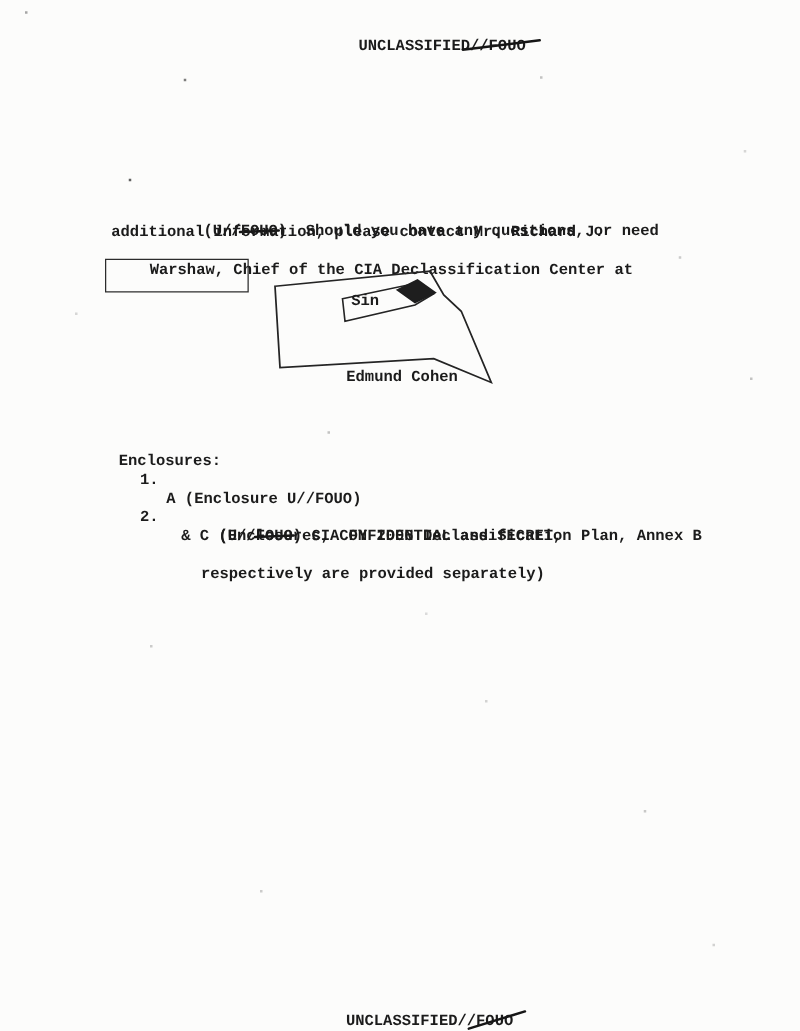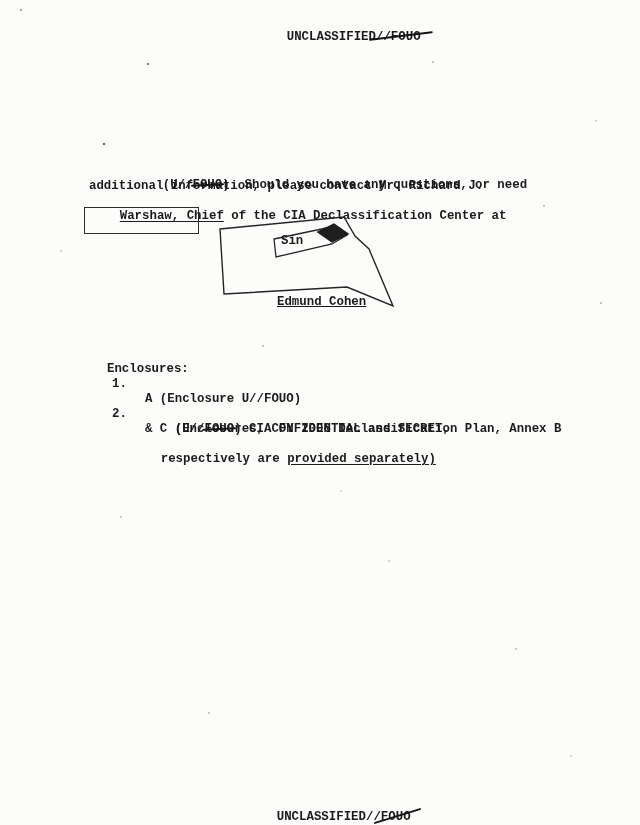--- a/index.html
+++ b/index.html
@@ -24,21 +24,21 @@
     height:2px; border-radius:1px;
     top:6px; left:-5%; width:110%;
     transform:rotate(-2.5deg);
   }
   
   .strike-swoosh::after { left:-75%; width:215%; top:5px; transform:rotate(-7deg); }
   
   .strike-slash::after { left:-25%; width:165%; top:5px; transform:rotate(-17deg); }
 
   
-  .u { text-decoration:underline; text-underline-offset:2px; text-decoration-thickness:1.2px;text-align:center; }
+  .u { text-underline-offset:2px; text-decoration-thickness:1.2px;text-align:center; }
 
   .redaction-box {
     position:absolute; left:84px; top:207px; width:113px; height:25px;
     border:1.5px solid #2c2c2c; background:transparent;
   }
   .sig-svg { position:absolute; left:210px; top:205px; }
 
   
   .specks {
     position:absolute; left:0; top:0; width:2px; height:2px; background:transparent;
@@ -84,26 +84,26 @@
   <div class="redaction-box"></div>
 
   <svg class="sig-svg" width="200" height="110" viewBox="0 0 200 110">
     <path d="M10,24 L134,12 L145,31 L159,44 L183,101 L137,82 L14,89 Z" fill="none" stroke="#242424" stroke-width="1.4" stroke-linejoin="miter"></path>
     <path d="M64,34 L121,22 L137,30 L122,39 L66,52 Z" fill="none" stroke="#242424" stroke-width="1.3"></path>
     <path d="M108,27 L124,19 L138,29 L122,37 Z" fill="#1e1e1e" stroke="#1e1e1e" stroke-width="1.5"></path>
   </svg>
 
   <div class="line" style="left:281px; top:234px;">Sin</div>
 
-  <div class="line" style="left:277px; top:295px;text-decoration:underline;">Edmund Cohen</div>
+  <div class="line" style="left:277px; top:295px;">Edmund Cohen</div>
 
-  <div class="line" style="left:95px; top:362px;margin-left:12px;">Enclosures:</div>
+  <div class="line" style="left:95px; top:362px;">Enclosures:</div>
 
   <div class="line" style="left:112px; top:377px;">1.</div>
-  <div class="line" style="left:145px; top:392px;">A (Enclosure U//FOUO)</div>
+  <div class="line" style="left:133px; top:392px;">A (Enclosure U//FOUO)</div>
 
   <div class="line" style="left:112px; top:407px;">2.</div>
   <div class="line" style="left:145px; top:407px;">
     <span>(U//</span><span class="strike">FOUO</span><span>)</span><span> CIA FY 2006 Declassification Plan, Annex B</span>
   </div>
   <div class="line" style="left:145px; top:422px;">&amp; C (Enclosures, CONFIDENTIAL and SECRET,</div>
   <div class="line" style="left:131px; top:437px;">
     <span>respectively are </span><span class="u">provided separately)</span>
   </div>
 

